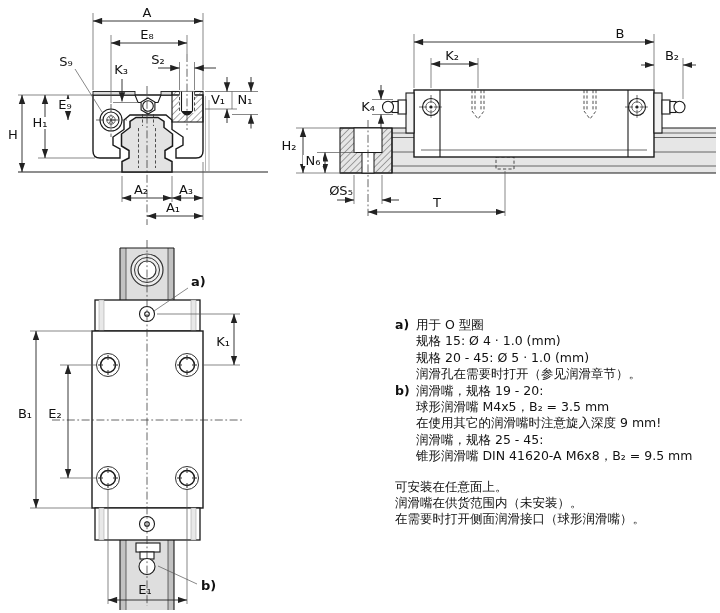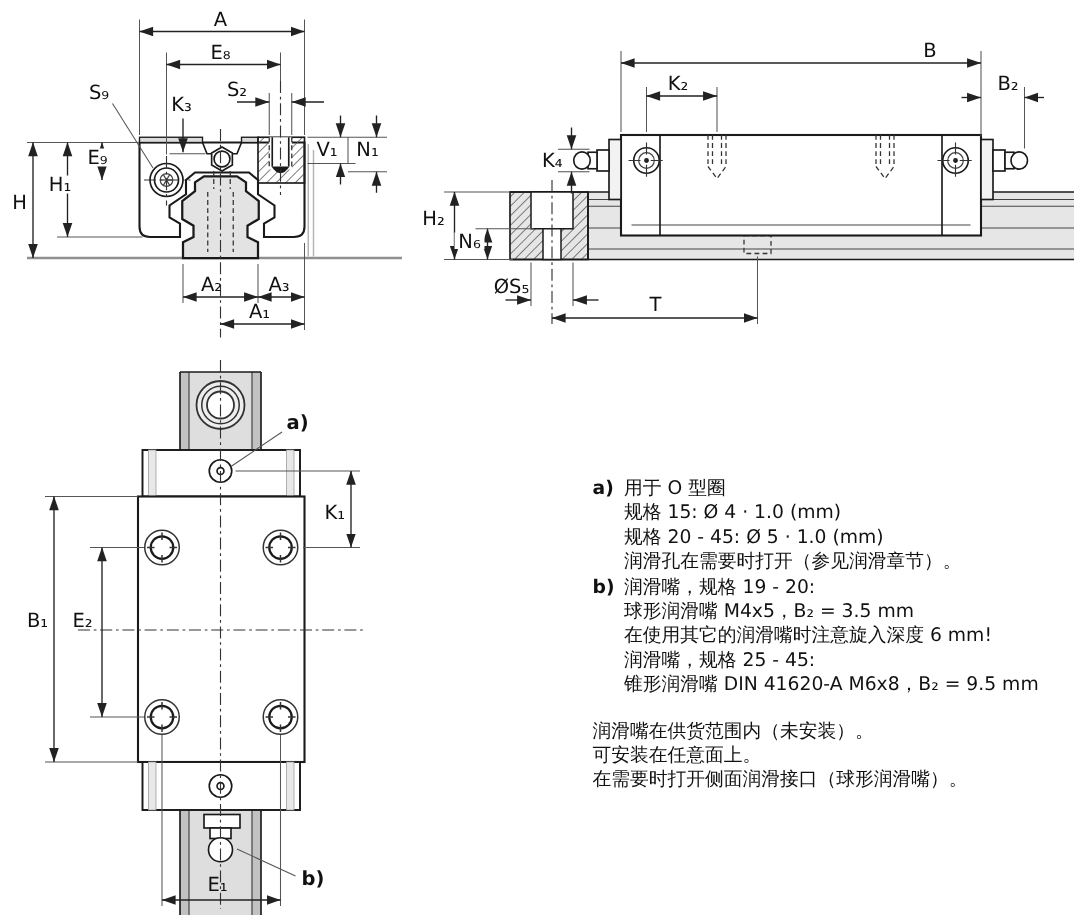--- a/index.html
+++ b/index.html
@@ -350,24 +350,24 @@
       <div>规格 15: Ø 4 · 1.0 (mm)</div>
       <div>规格 20 - 45: Ø 5 · 1.0 (mm)</div>
       <div>润滑孔在需要时打开（参见润滑章节）。</div>
     </div>
   </div>
   <div class="note-item">
     <span class="marker">b)</span>
     <div class="note-lines">
       <div>润滑嘴，规格 19 - 20:</div>
       <div>球形润滑嘴 M4x5，B₂ = 3.5 mm</div>
-      <div>在使用其它的润滑嘴时注意旋入深度 6 mm!</div>
+      <div>在使用其它的润滑嘴时注意旋入深度 9 mm!</div>
       <div>润滑嘴，规格 25 - 45:</div>
       <div>锥形润滑嘴 DIN 41620-A M6x8，B₂ = 9.5 mm</div>
     </div>
   </div>
   <div class="note-footer">
+    <div>可安装在任意面上。</div>
     <div>润滑嘴在供货范围内（未安装）。</div>
-    <div>可安装在任意面上。</div>
     <div>在需要时打开侧面润滑接口（球形润滑嘴）。</div>
   </div>
 </div>
 </div>
 
 </body></html>

